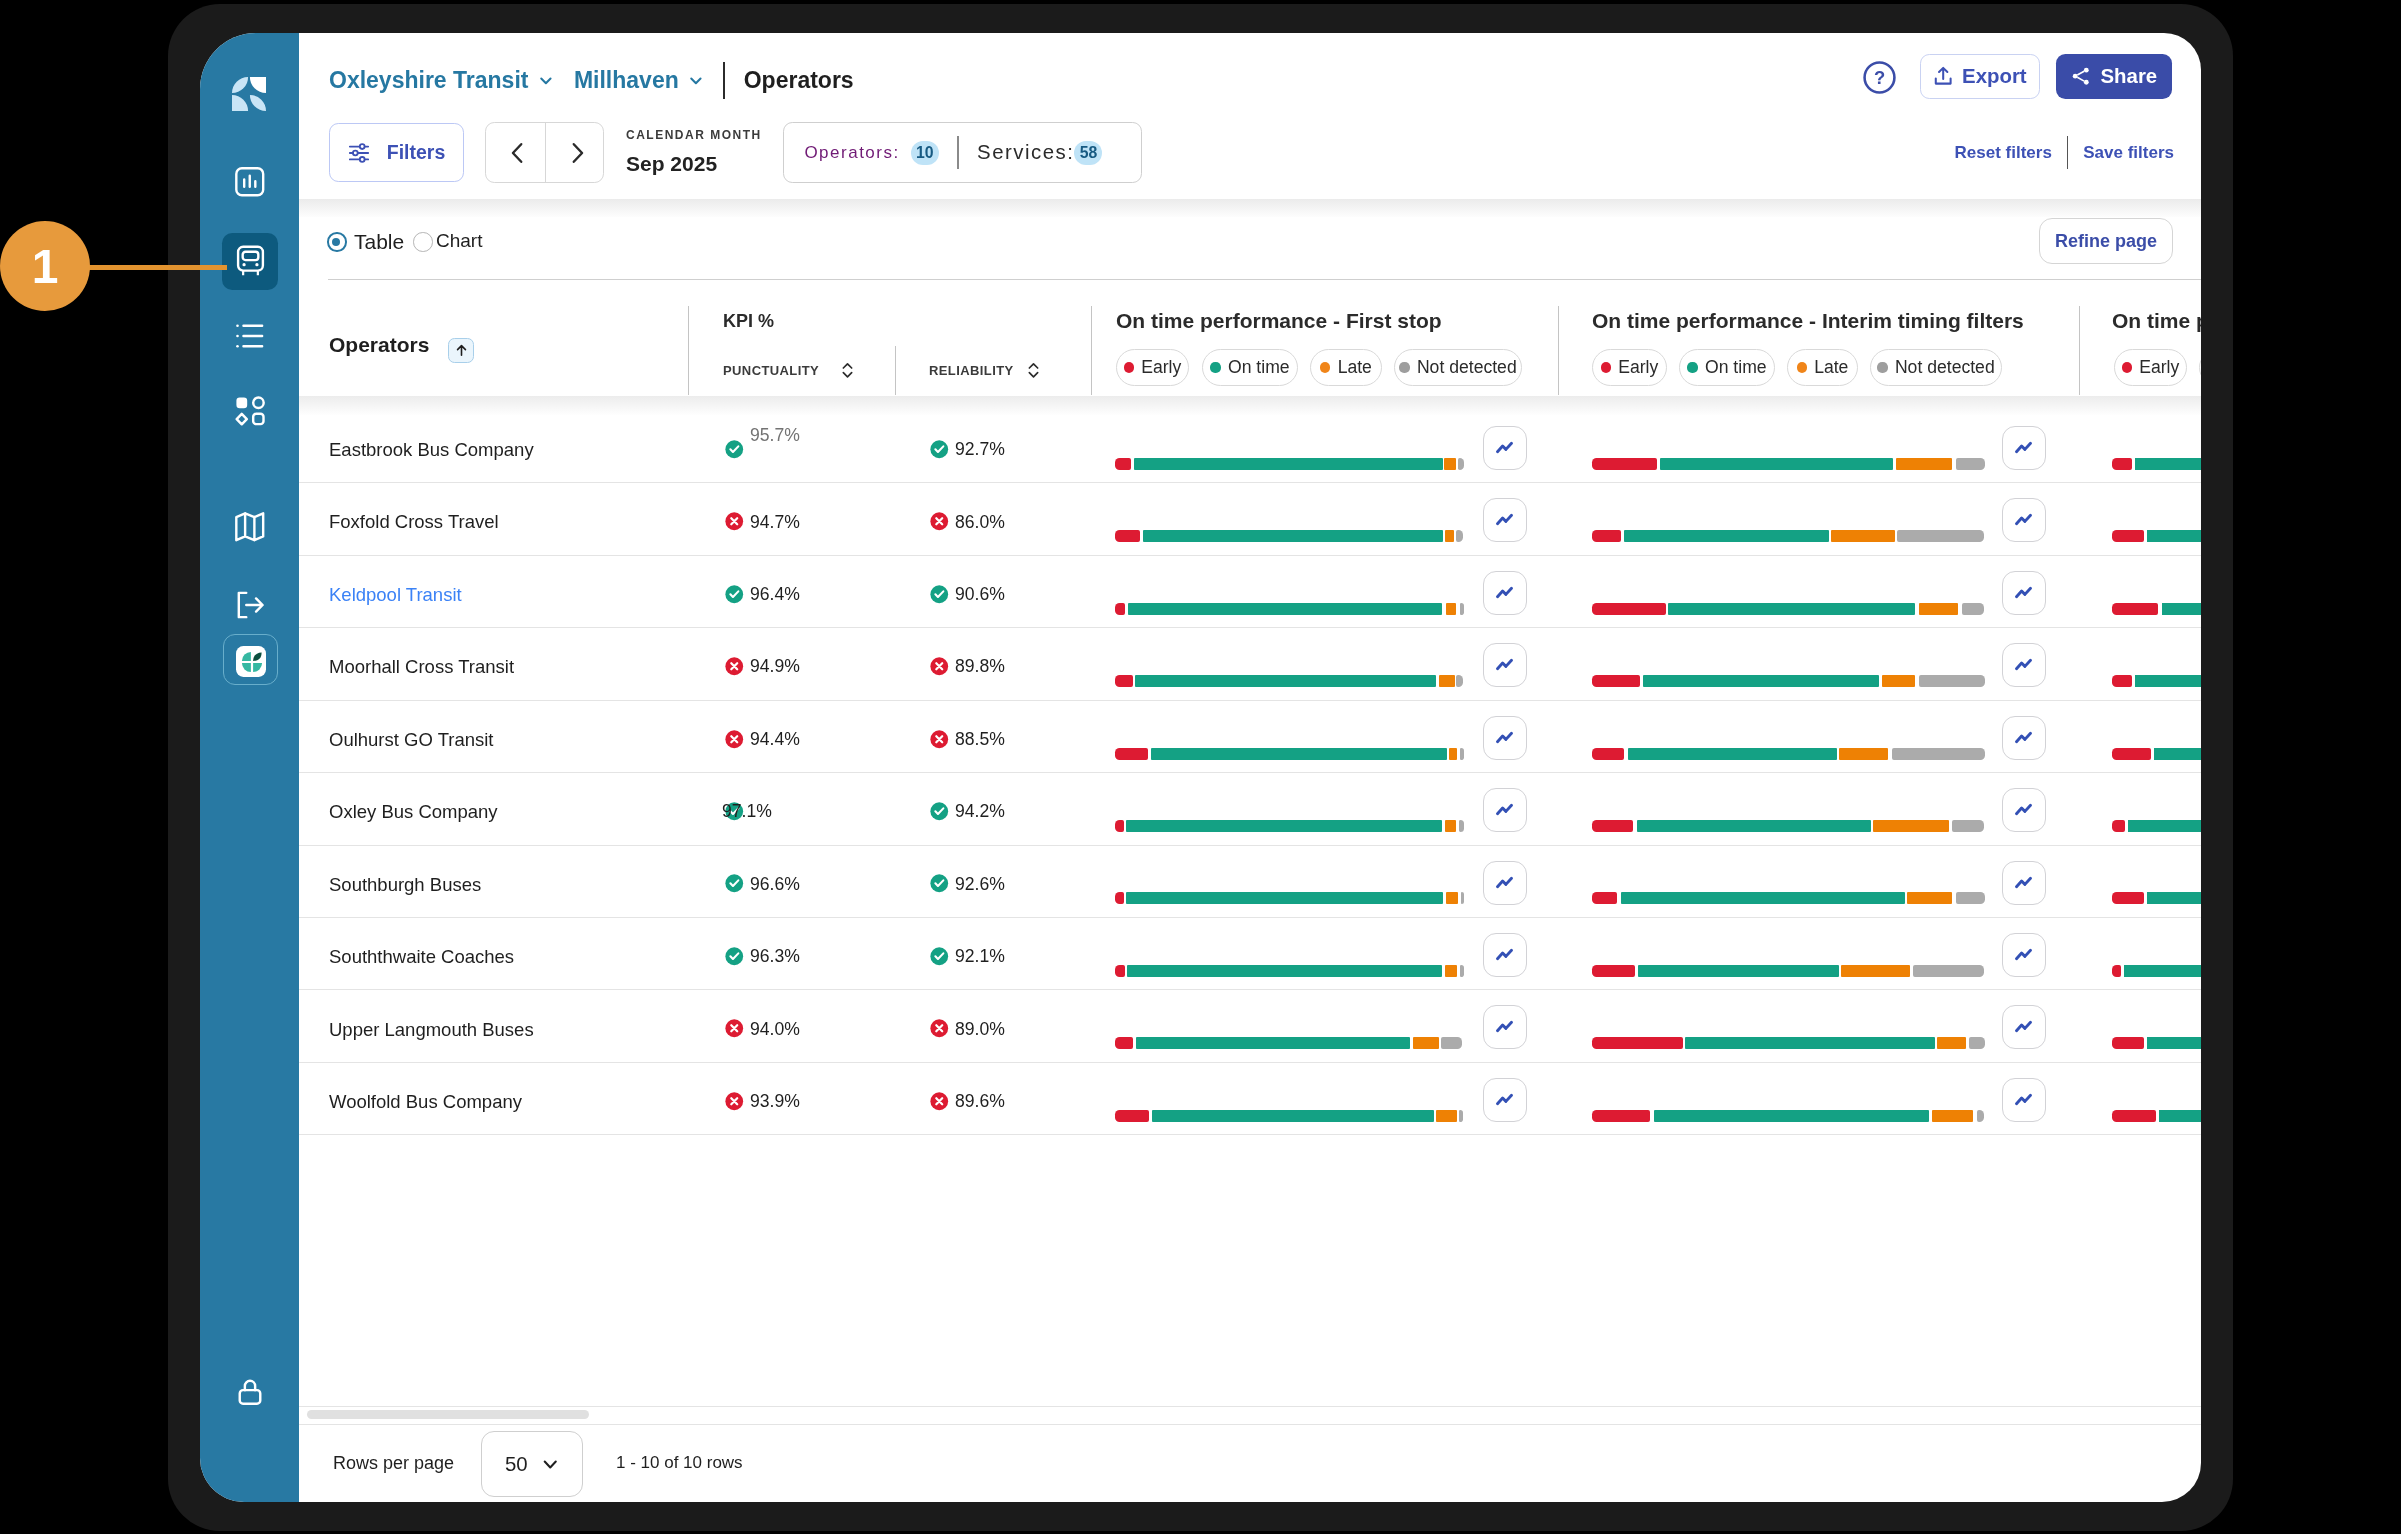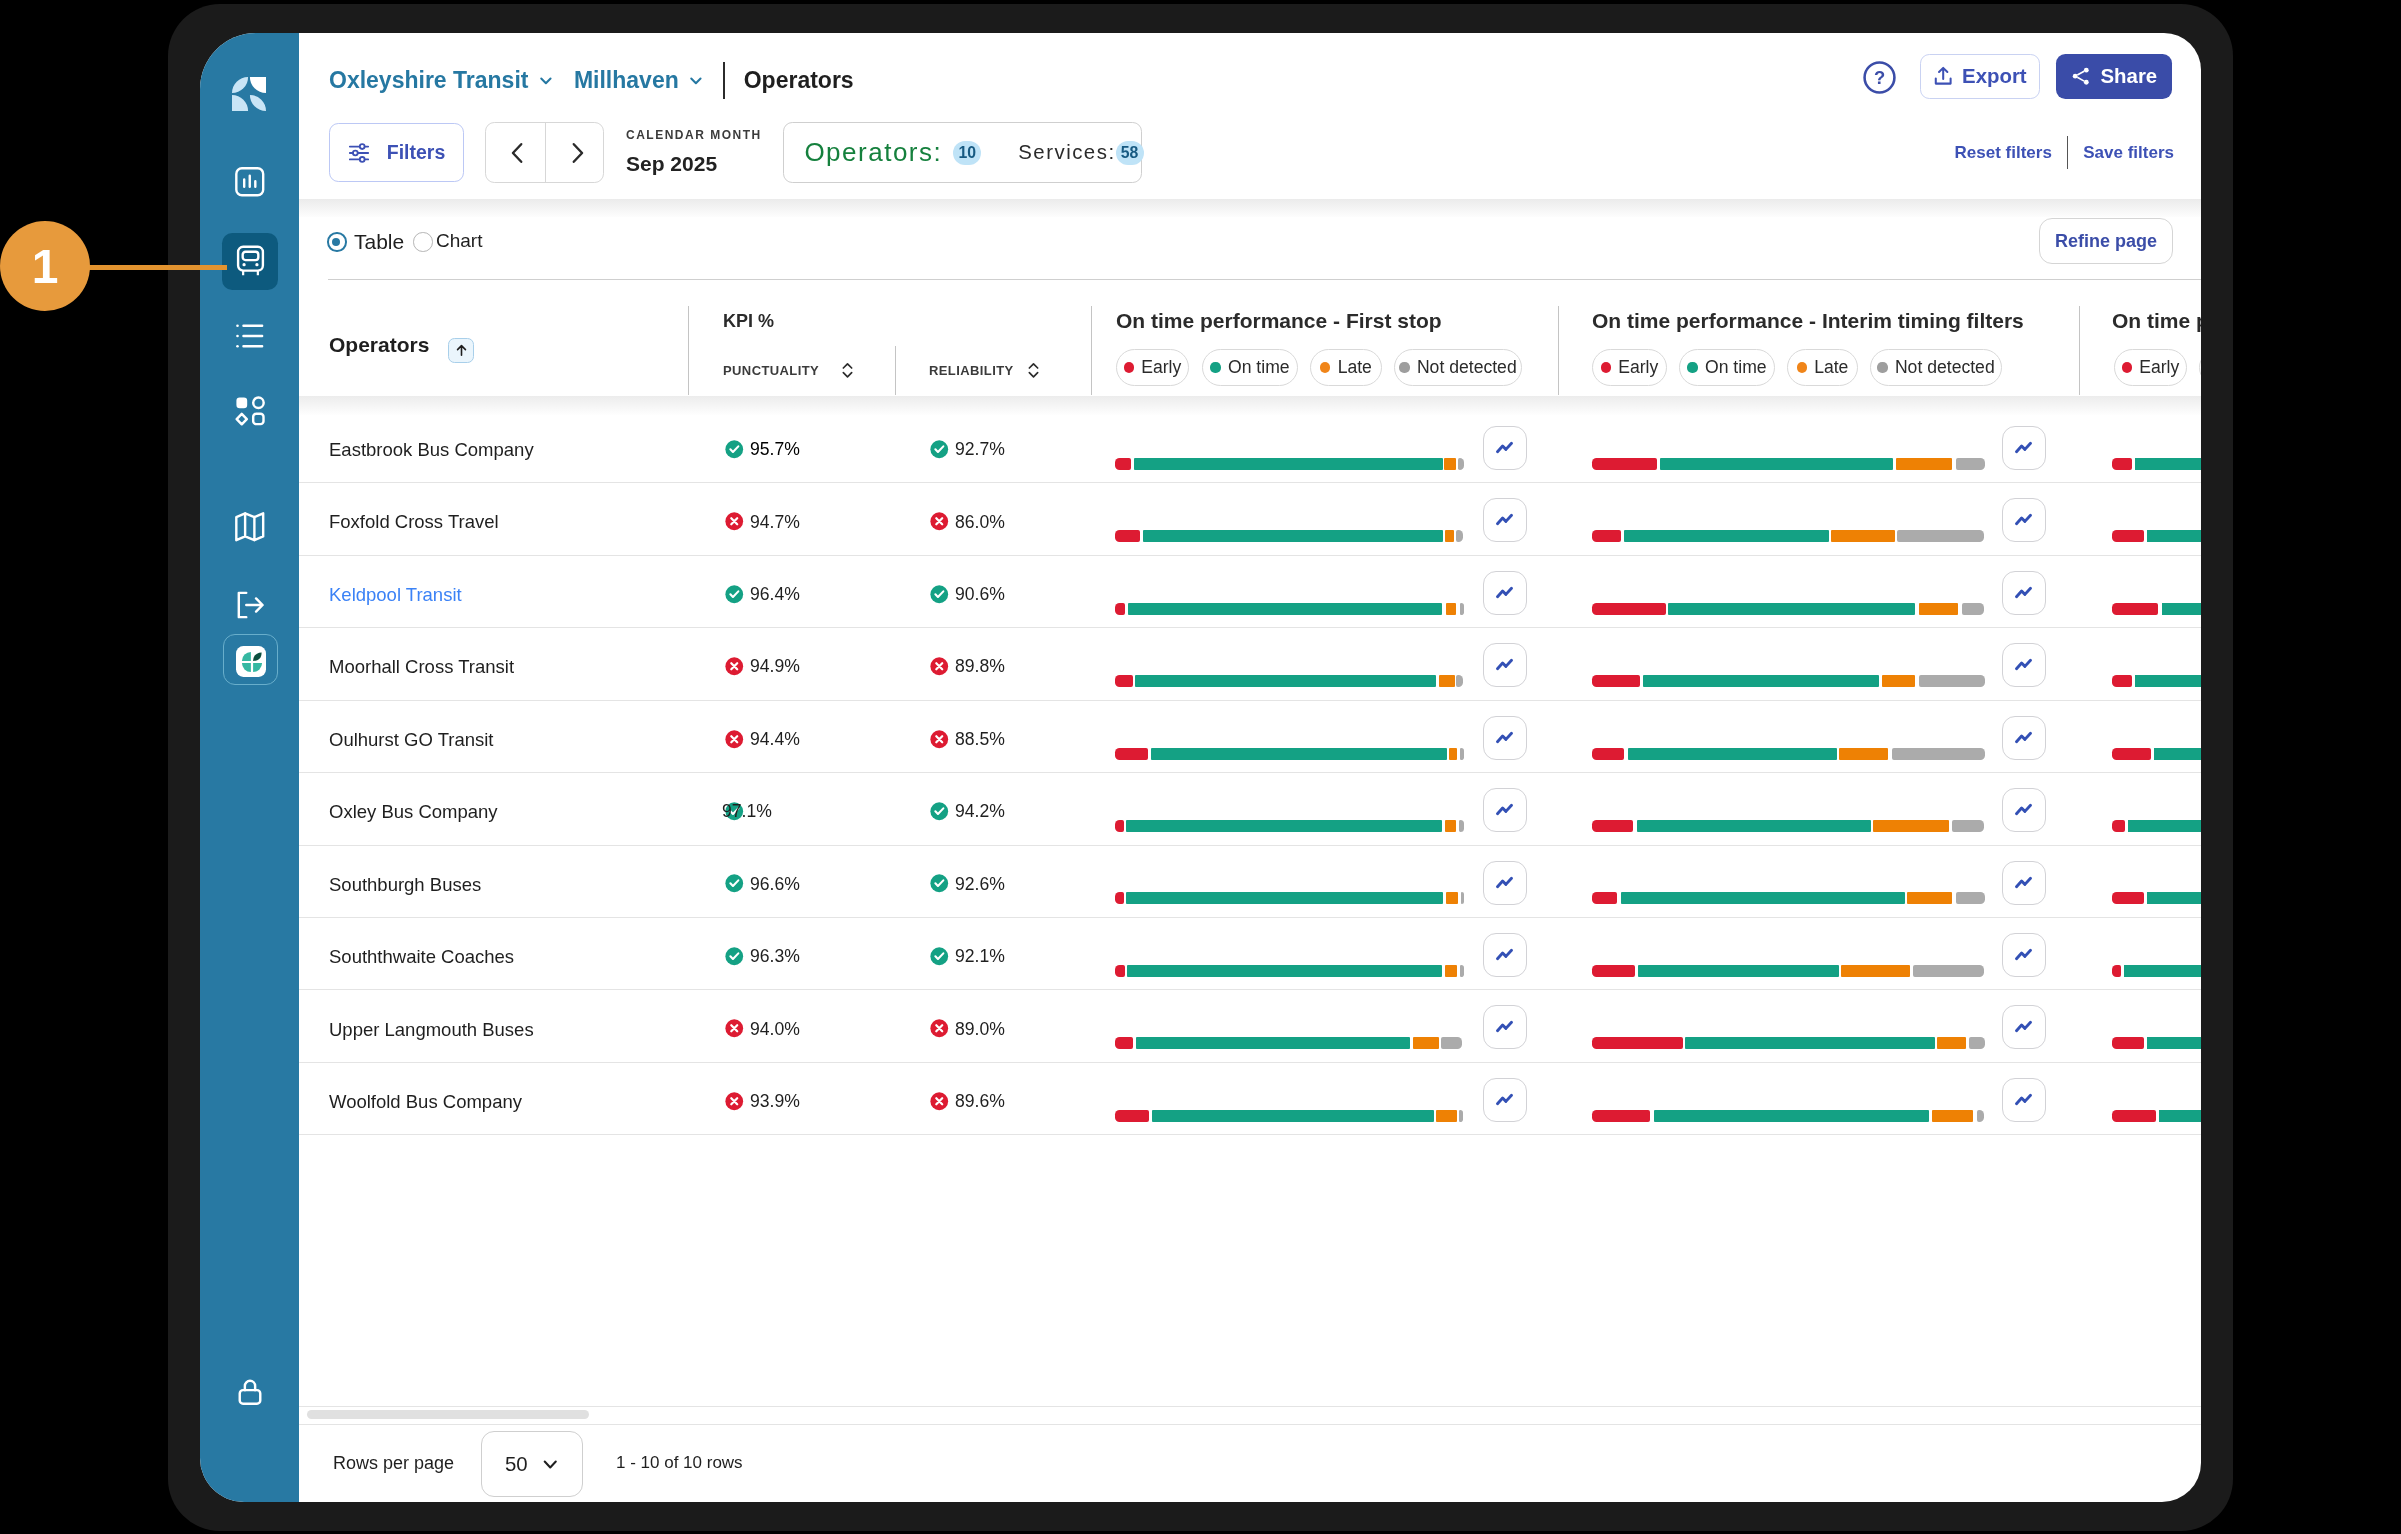--- a/index.html
+++ b/index.html
@@ -60,21 +60,21 @@
   <div class="abs" style="left:345px;top:89px;width:1.4px;height:61px;background:#d7d7d7"></div>
   <svg class="abs" style="left:306px;top:107px" width="24" height="26" viewBox="0 0 26 28">
       <path d="M16.5,4.5 L7.5,14 L16.5,23.5" stroke="#2b2b2b" stroke-width="2.6" fill="none" stroke-linecap="round" stroke-linejoin="round"></path>
     </svg>
   <svg class="abs" style="left:365px;top:107px" width="24" height="26" viewBox="0 0 26 28">
       <path d="M9.5,4.5 L18.5,14 L9.5,23.5" stroke="#2b2b2b" stroke-width="2.6" fill="none" stroke-linecap="round" stroke-linejoin="round"></path>
     </svg>
   <div class="abs" style="left:426px;top:95px;font-size:12px;font-weight:bold;letter-spacing:1.5px;color:#3b3b3b">CALENDAR MONTH</div>
   <div class="abs" style="left:426px;top:119px;font-size:21px;font-weight:bold;color:#222">Sep 2025</div>
   <div class="abs" style="left:583px;top:89px;width:359px;height:61px;border:1.4px solid #cfcfcf;border-radius:9.3px;background:#fff;display:flex;align-items:center;padding-left:20.4px">
-    <span style="font-size:26px;letter-spacing:1.5px;color:#15803d">Operators:</span>
+    <span style="font-size:17px;letter-spacing:1.5px;color:#701a75">Operators:</span>
     <span style="margin-left:11px;min-width:28px;height:24px;background:#bfe3f7;border-radius:12px;display:inline-flex;align-items:center;justify-content:center;font-size:15.8px;font-weight:bold;color:#175a82">10</span>
     <span style="margin-left:18.5px;width:1.4px;height:33px;background:#8a8a8a"></span>
     <span style="margin-left:18.5px;font-size:20.4px;letter-spacing:1.5px;color:#2b2b2b">Services:</span>
     <span style="min-width:28px;height:24px;background:#bfe3f7;border-radius:12px;display:inline-flex;align-items:center;justify-content:center;font-size:15.8px;font-weight:bold;color:#175a82">58</span>
   </div>
   <div class="abs" style="left:1640px;top:103px;width:334px;height:33px;display:flex;align-items:center;justify-content:flex-end;white-space:nowrap">
     <span style="font-size:17px;font-weight:bold;color:#3d51b5">Reset filters</span>
     <span style="margin:0 15px;width:1.4px;height:33px;background:#555"></span>
     <span style="font-size:17px;font-weight:bold;color:#3d51b5">Save filters</span>
   </div>
@@ -152,21 +152,21 @@
     </div>
     <div style="position:absolute;left:1999px;top:316px;width:96px;height:37px;border:1.4px solid #d9d9d9;border-radius:19.5px;box-sizing:border-box;background:#fff;display:flex;align-items:center;justify-content:center;gap:7.4px"></div>
 
   <div class="abs" style="left:99px;top:363px;width:1902px;height:18.5px;background:linear-gradient(#ececec,#fefefe)"></div>
 
 <div style="position:absolute;left:129px;top:403px;height:28px;line-height:28px;font-size:18.5px;color:#1f1f1f">Eastbrook Bus Company</div>
     <svg style="position:absolute;left:525px;top:407px" width="18.5" height="18.5" viewBox="-10 -10 20 20">
       <circle r="9.6" fill="#14a184"></circle>
       <path d="M-4.2,0.1 L-1.4,2.9 L4.4,-3.1" stroke="#fff" stroke-width="2.3" fill="none" stroke-linecap="round" stroke-linejoin="round"></path>
     </svg>
-    <div style="position:absolute;left:550px;top:402px;height:28px;line-height:28px;font-size:17.6px;color:#000000">95.7%</div>
+    <div style="position:absolute;left:550px;top:388px;height:28px;line-height:28px;font-size:17.6px;color:#737373">95.7%</div>
     <svg style="position:absolute;left:730px;top:407px" width="18.5" height="18.5" viewBox="-10 -10 20 20">
       <circle r="9.6" fill="#14a184"></circle>
       <path d="M-4.2,0.1 L-1.4,2.9 L4.4,-3.1" stroke="#fff" stroke-width="2.3" fill="none" stroke-linecap="round" stroke-linejoin="round"></path>
     </svg>
     <div style="position:absolute;left:755px;top:402px;height:28px;line-height:28px;font-size:17.6px;color:#1f1f1f">92.7%</div>
     <div style="position:absolute;left:915px;top:425px;width:15.8px;height:12px;background:#dd1b32;border-radius:4.6px 1.9px 1.9px 4.6px;"></div>
     <div style="position:absolute;left:934px;top:425px;width:309px;height:12px;background:#14a184;border-radius:0.9px;"></div>
     <div style="position:absolute;left:1244px;top:425px;width:12px;height:12px;background:#ee8104;border-radius:0.9px;"></div>
     <div style="position:absolute;left:1258px;top:425px;width:5.6px;height:12px;background:#ababab;border-radius:1.9px 4.6px 4.6px 1.9px;"></div>
     <div style="position:absolute;left:1392px;top:425px;width:65px;height:12px;background:#dd1b32;border-radius:4.6px 1.9px 1.9px 4.6px;"></div>

